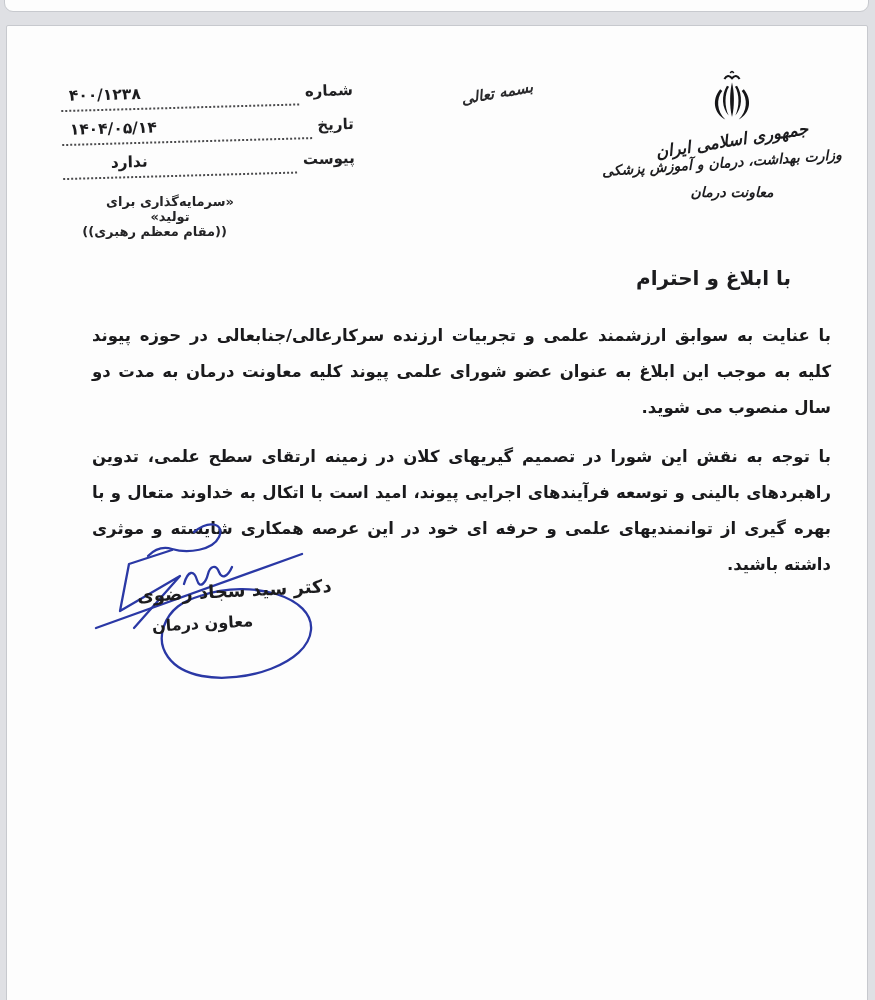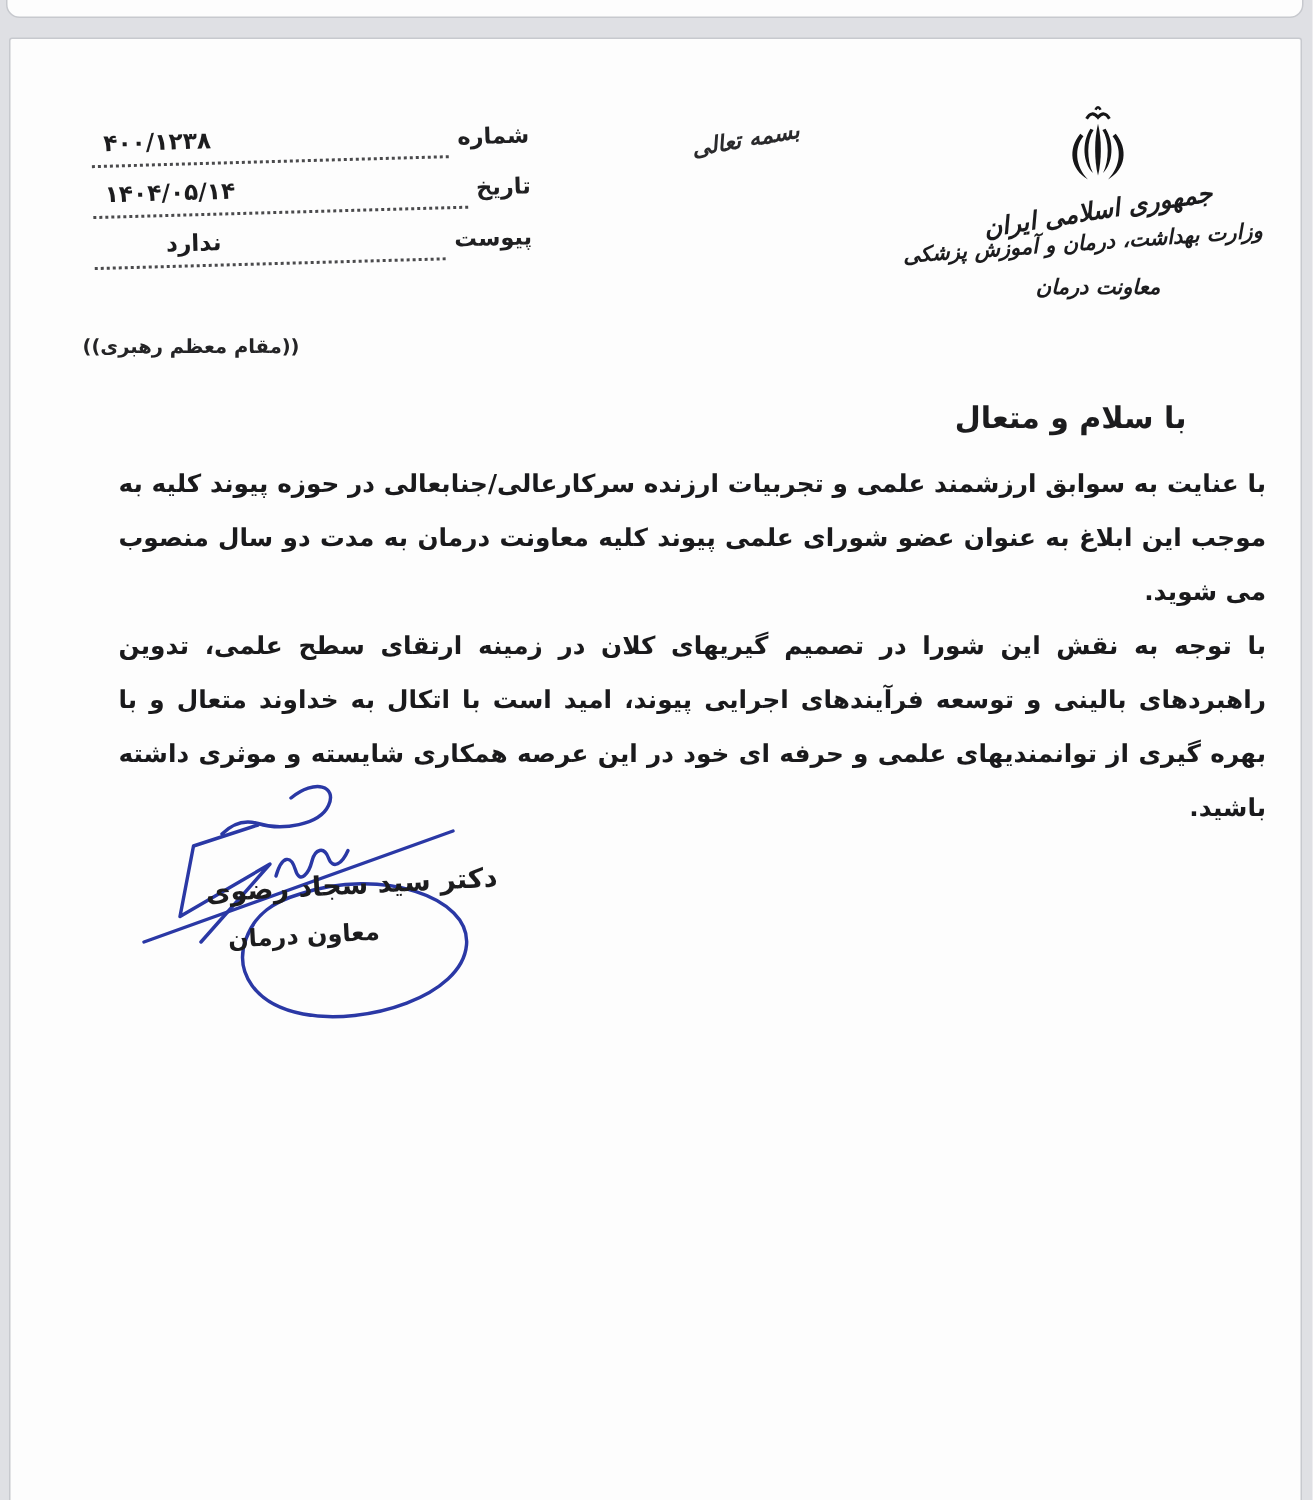--- a/index.html
+++ b/index.html
@@ -28,30 +28,30 @@
     font-style:italic;font-weight:700;font-size:15px;transform:rotate(-10deg);color:#2a2a2c;
   }
   
   .org{position:absolute;right:25px;top:42px;width:220px;text-align:center;}
   .emblem{display:block;margin:0 auto 2px auto;}
   .org-l1{font-style:italic;font-weight:700;font-size:16.5px;transform:rotate(-9deg);white-space:nowrap;margin-top:2px;}
   .org-l2{font-style:italic;font-weight:700;font-size:14px;transform:rotate(-4deg);white-space:nowrap;margin-top:4px;}
   .org-l3{font-weight:700;font-size:14px;margin-top:14px;letter-spacing:.5px;font-style:italic;}
   
   .slogan1{position:absolute;left:78px;top:168px;width:170px;text-align:center;font-size:13px;font-weight:600;color:#242426;}
-  .slogan2{position:absolute;left:48px;top:198px;width:172px;text-align:left;font-size:13px;font-weight:600;color:#242426;}
+  .slogan2{position:absolute;left:48px;top:198px;width:172px;text-align:right;font-size:13px;font-weight:600;color:#242426;}
   
   .salutation{position:absolute;right:76px;top:240px;font-size:20px;font-weight:800;letter-spacing:.3px;}
   
   .body-text{
     position:absolute;right:23px;left:72px;top:279px;
     font-size:16.5px;font-weight:700;line-height:36px;
     text-align:justify;color:#1a1a1c;
   }
-  .body-text p{margin:0;}
+  .body-text p{margin:13px;}
   
   .sig{position:absolute;left:75px;top:490px;width:250px;height:180px;}
   .sig svg{position:absolute;left:0;top:0;}
   .sig-name{position:absolute;left:55px;top:64px;font-size:18px;font-weight:800;transform:rotate(-3deg);white-space:nowrap;}
   .sig-title{position:absolute;left:70px;top:98px;font-size:16px;font-weight:800;transform:rotate(-3deg);white-space:nowrap;}
 </style>
 </head>
 <body>
 
 <div class="card prev-card"></div>
@@ -83,23 +83,24 @@
       <path d="M26 21 C19 32 20 48 28 56 C23 46 23 30 28.5 22 Z"></path>
       <path d="M38 21 C45 32 44 48 36 56 C41 46 41 30 35.5 22 Z"></path>
       <path d="M18 25 C8 37 10 53 24 61 C14 51 13 36 20.5 27 Z"></path>
       <path d="M46 25 C56 37 54 53 40 61 C50 51 51 36 43.5 27 Z"></path>
     </svg>
     <div class="org-l1">جمهوری اسلامی ایران</div>
     <div class="org-l2">وزارت بهداشت، درمان و آموزش پزشکی</div>
     <div class="org-l3">معاونت درمان</div>
   </div>
 
+  <div class="slogan1">«سرمایه‌گذاری برای تولید»</div>
   <div class="slogan2">((مقام معظم رهبری))</div>
 
-  <div class="salutation">با سلام و متعال</div>
+  <div class="salutation">با ابلاغ و احترام</div>
 
   <div class="body-text">
     <p>با عنایت به سوابق ارزشمند علمی و تجربیات ارزنده سرکارعالی/جنابعالی در حوزه پیوند کلیه  به موجب این ابلاغ به عنوان عضو شورای علمی پیوند کلیه معاونت درمان به مدت دو سال منصوب می شوید.</p>
     <p>با توجه به نقش این شورا در تصمیم گیریهای کلان در زمینه ارتقای سطح علمی، تدوین راهبردهای بالینی و توسعه فرآیندهای اجرایی پیوند، امید است با اتکال به خداوند متعال و با بهره گیری از توانمندیهای علمی و حرفه ای خود در این عرصه همکاری شایسته و موثری داشته باشید.</p>
   </div>
 
   <div class="sig">
     <svg width="250" height="180" viewBox="0 0 250 180" fill="none">
       <g stroke="#2a38a5" stroke-width="2.3" stroke-linecap="round" stroke-linejoin="round" fill="none">
         <path d="M112 16 C128 3 143 8 137 21 C131 34 106 38 90 33 C80 30 72 34 66 40"></path>

